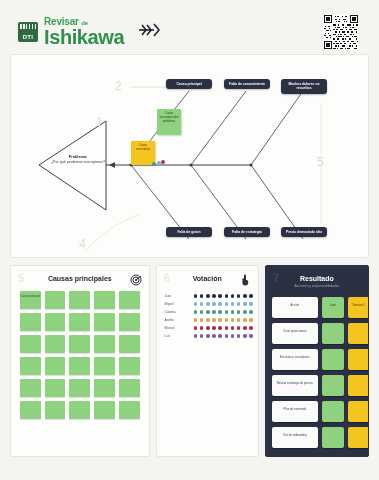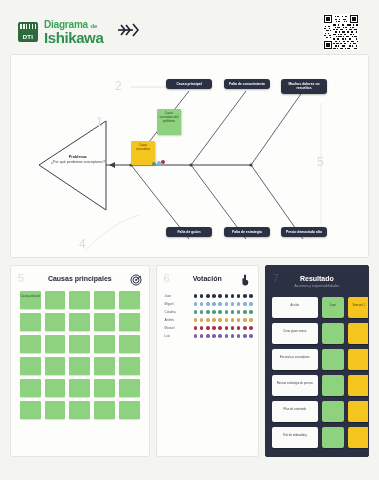--- a/index.html
+++ b/index.html
@@ -41,21 +41,21 @@
   .logo-mark .dti {
     font-size: 6px; font-weight: bold; color: #ffffff; letter-spacing: .3px;
     line-height: 1;
   }
   .logo-text { line-height: 1.0; }
   .logo-l1 {
     font-size: 10px; color: #3aa35a; font-weight: bold; letter-spacing: -.2px;
   }
   .logo-l1 .de { font-size: 6px; font-weight: bold; }
   .logo-l2 {
-    font-size: 15px; color: #2f8f4f; font-weight: bold; letter-spacing: -.4px;
+    font-size: 20px; color: #2f8f4f; font-weight: bold; letter-spacing: -.4px;
   }
   .fishbone-glyph {
     margin-left: 14px; color: #1c2230;
   }
   .qr {
     position: absolute; right: 10px; top: 4px;
     width: 36px; height: 36px;
     background: #fff;
     padding: 1px;
   }
@@ -198,21 +198,21 @@
 
 <div class="page">
 
   <div class="header">
     <div class="logo-mark">
       <div class="strip"></div>
       <div class="dti">DTI</div>
     </div>
     <div class="logo-text">
       <div class="logo-l1">
-        <span>Diagrama</span>
+        <span>Revisar</span>
         <span class="de">de</span>
       </div>
       <div class="logo-l2">Ishikawa</div>
     </div>
     <span class="fishbone-glyph">
       <svg width="22" height="14" viewBox="0 0 22 14">
         <path d="M1 7 H16" stroke="#1c2230" stroke-width="1.6" fill="none"></path>
         <path d="M16 1 L21 7 L16 13" stroke="#1c2230" stroke-width="1.6" fill="none"></path>
         <path d="M4 2 L8 7 L4 12" stroke="#1c2230" stroke-width="1.6" fill="none"></path>
         <path d="M9 2 L13 7 L9 12" stroke="#1c2230" stroke-width="1.6" fill="none"></path>

